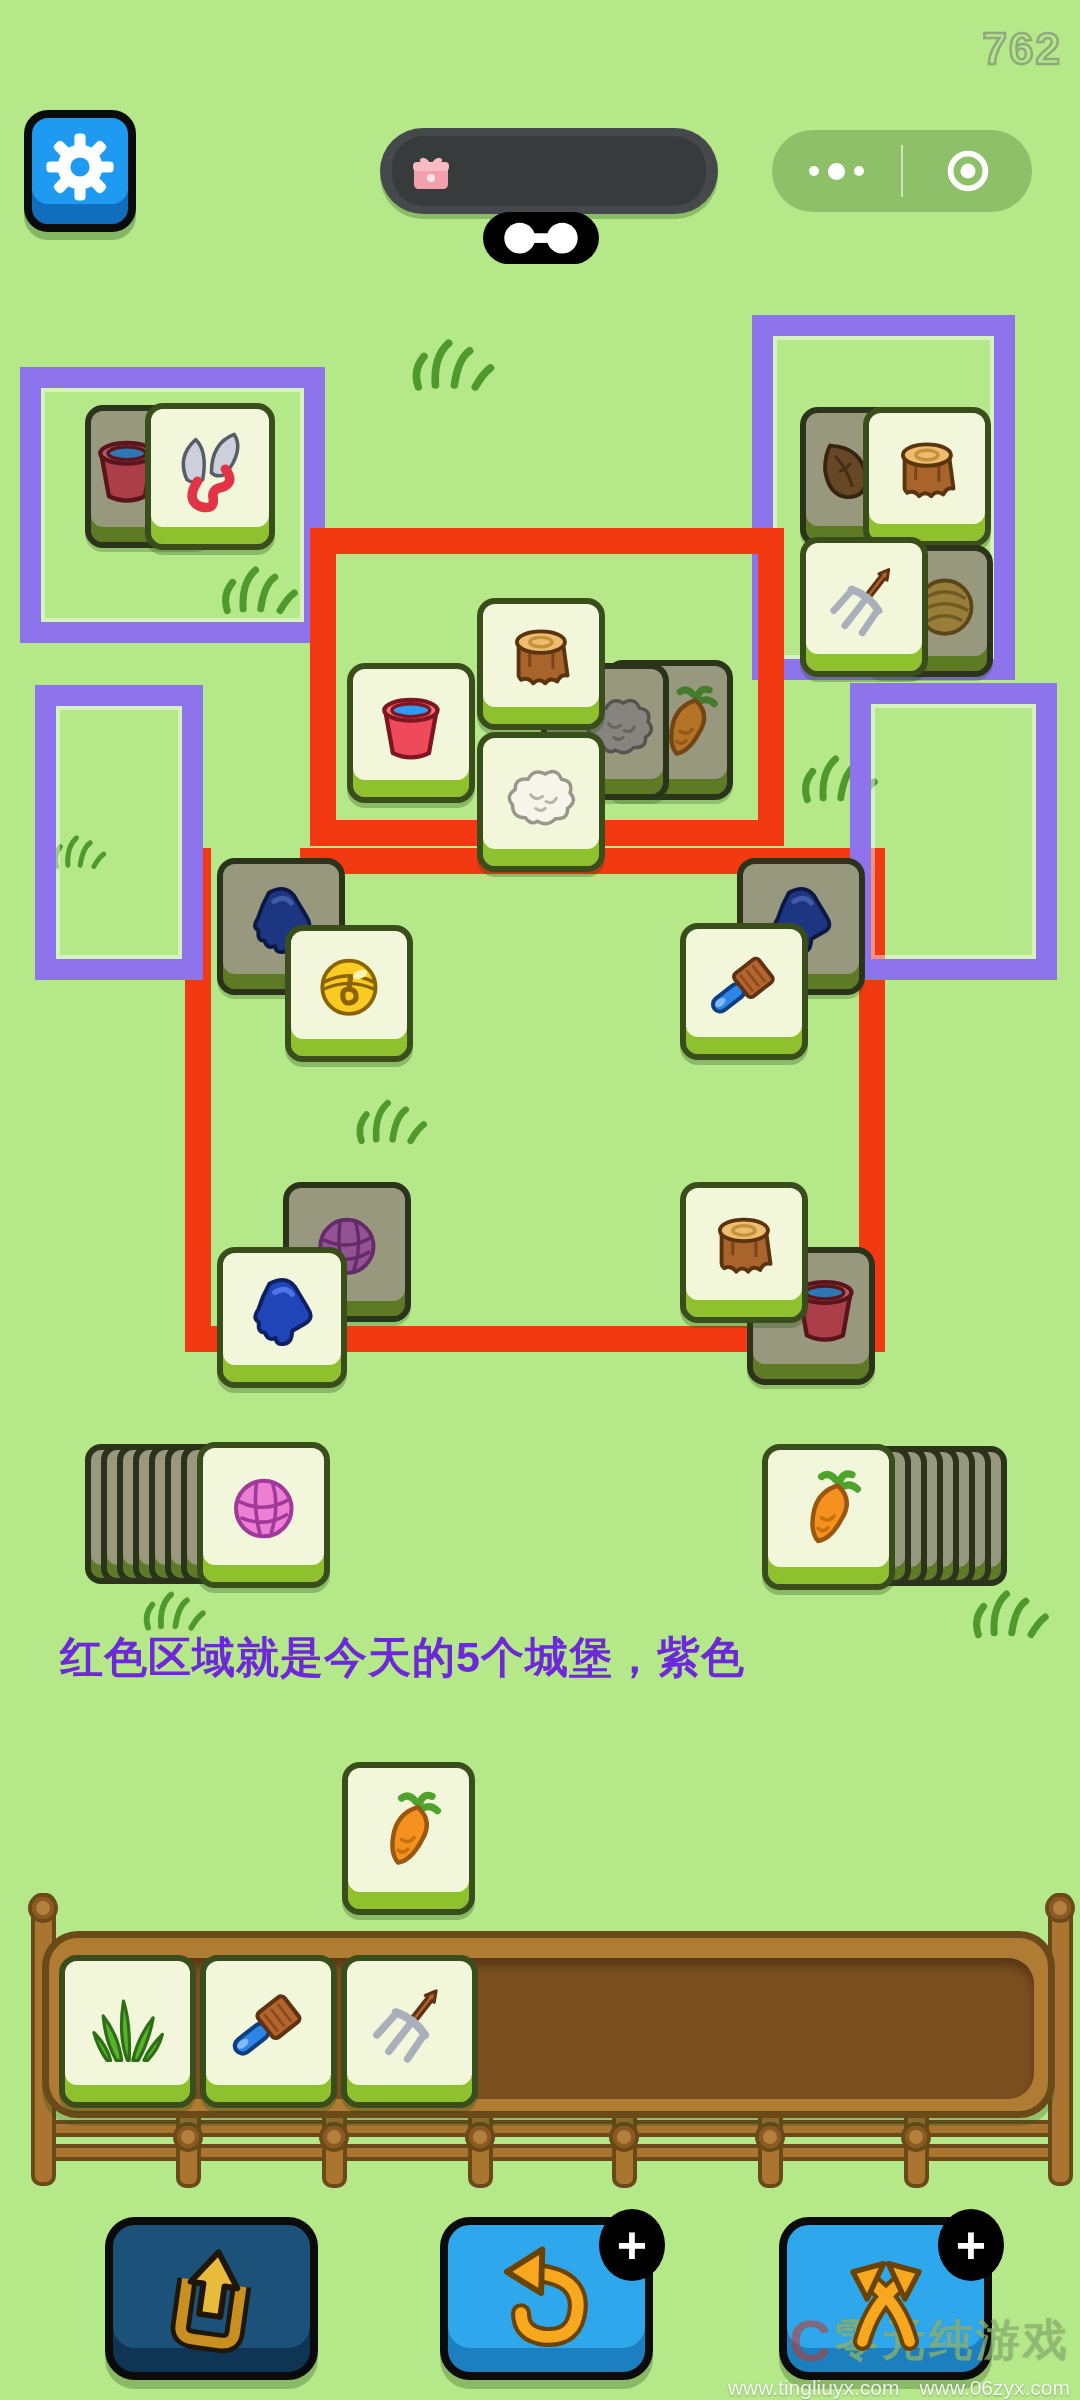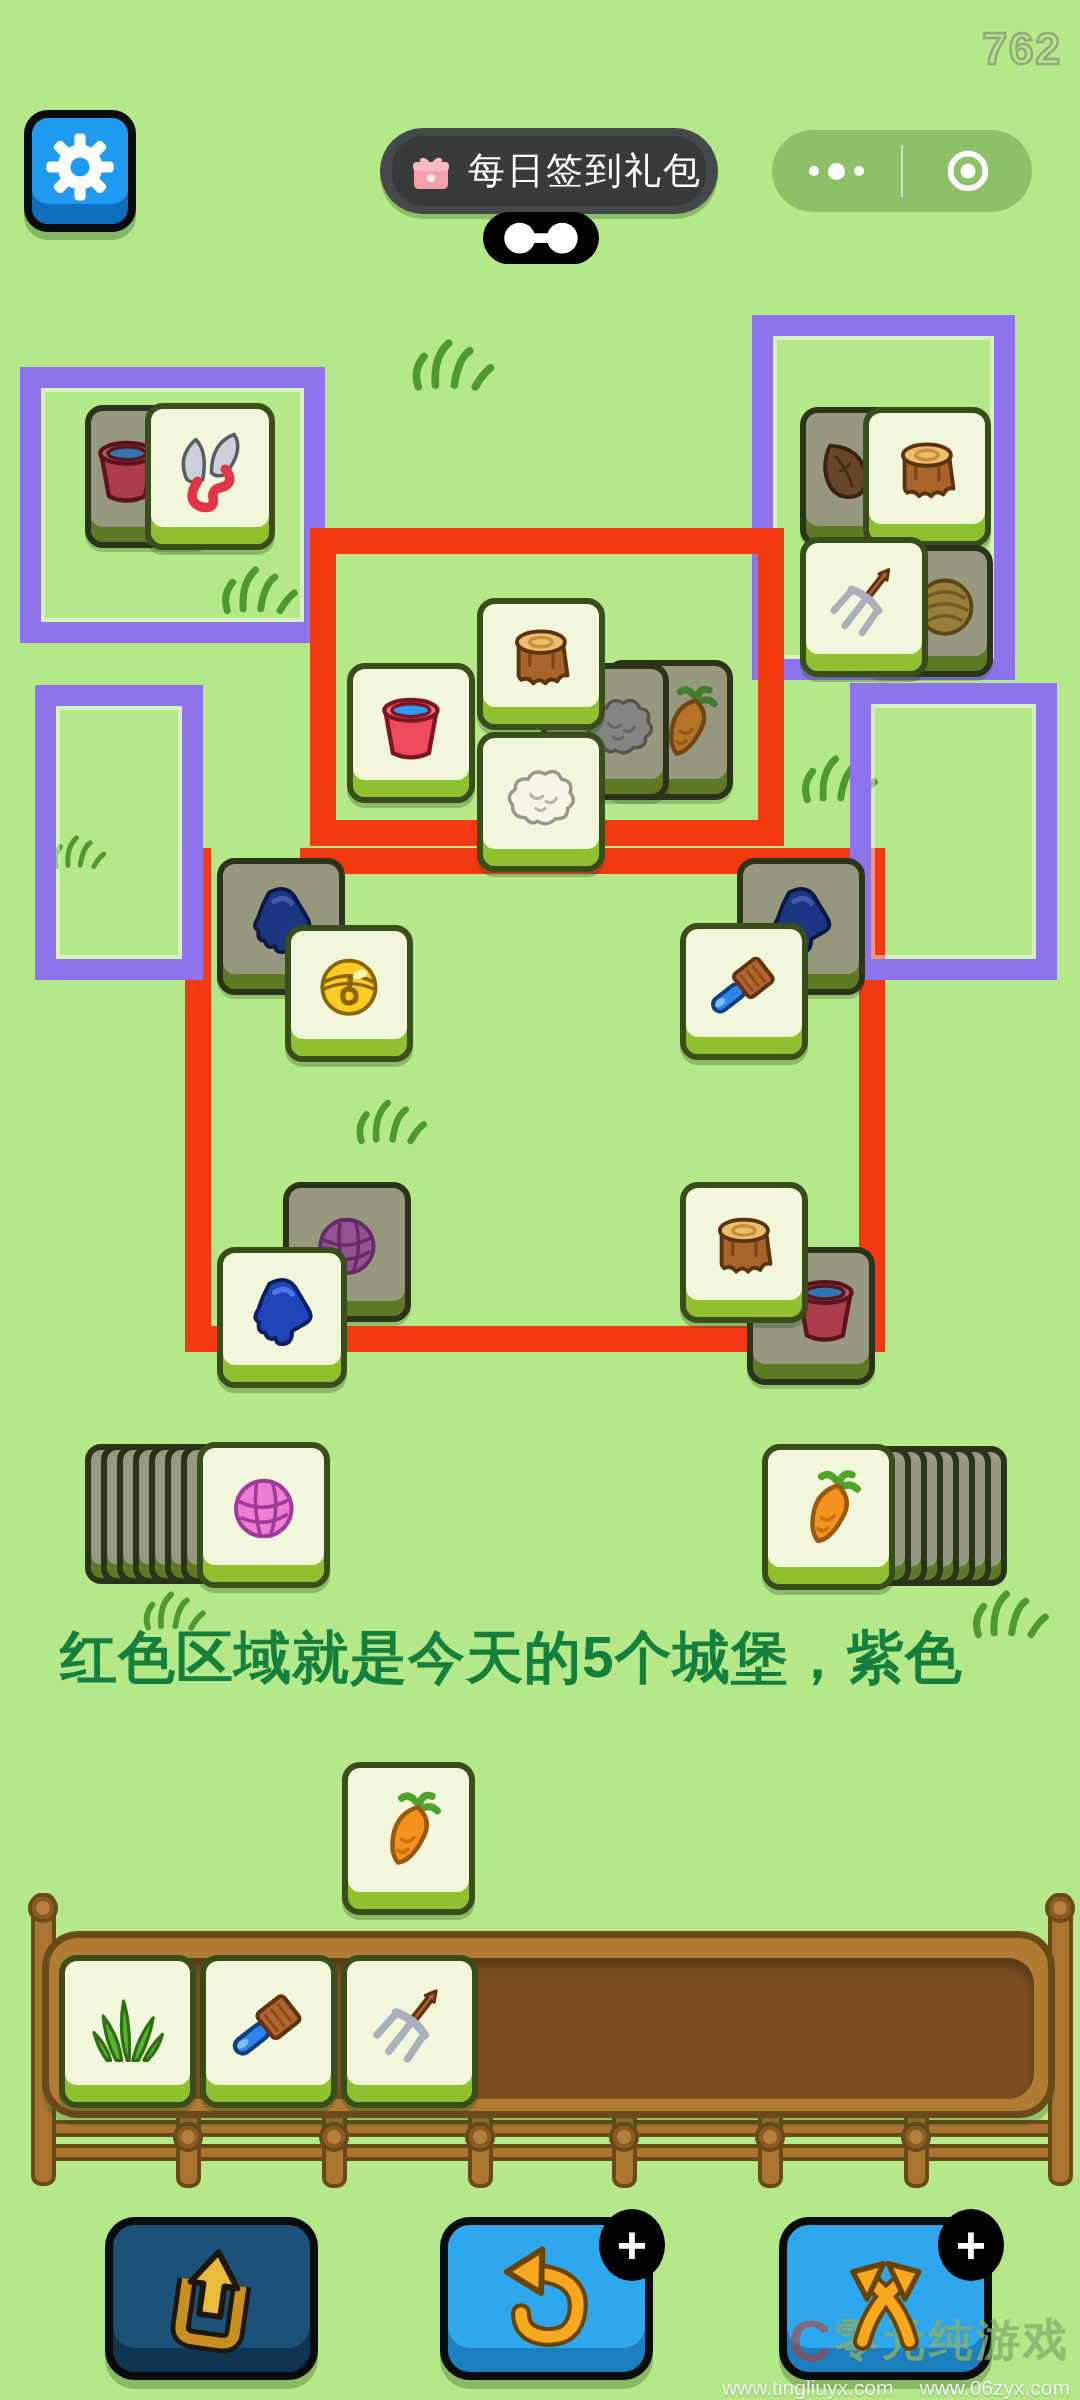--- a/index.html
+++ b/index.html
@@ -49,22 +49,22 @@
   .tile .ticon{width:74%;height:74%;margin-bottom:12px;position:relative;}
   .tile.dark .ticon{filter:brightness(0.78) saturate(0.85);}
   .ticon svg,.icon-slot svg{width:100%;height:100%;display:block;}
   .back-slab{position:absolute;border-radius:16px;background:#97987E;border:6px solid #2B331A;
         box-sizing:border-box;box-shadow:inset 0 -13px 0 #5E7A24;}
   .pile{position:absolute;}
 
   .grass-tuft{position:absolute;}
 
   
-  #note{position:absolute;left:60px;top:1618px;width:990px;color:#15803d;
-        font-size:57px;line-height:78px;font-weight:600;letter-spacing:1px;}
+  #note{position:absolute;left:60px;top:1618px;width:990px;color:#6d28d9;
+        font-size:43px;line-height:78px;font-weight:600;letter-spacing:1px;}
 
   
   #tray{position:absolute;left:42px;top:1931px;width:1013px;height:187px;
         background:#B07C33;border:7px solid #6B4A1A;border-radius:36px;box-sizing:border-box;
         box-shadow:0 8px 0 rgba(40,80,20,.25);}
   #tray-inner{position:absolute;left:14px;top:20px;right:14px;bottom:12px;background:#7A4E1F;
         border-radius:26px;box-shadow:inset 0 8px 10px rgba(0,0,0,.28);}
   .rail{position:absolute;background:#A9752F;border:4px solid #6B4A1A;border-radius:9px;box-sizing:border-box;}
   .post{position:absolute;width:25px;background:#A9752F;border:4px solid #6B4A1A;border-radius:10px;box-sizing:border-box;}
   .knob{position:absolute;width:30px;height:30px;border-radius:50%;background:#B5803B;
@@ -81,21 +81,21 @@
   .badge{position:absolute;top:-16px;right:-20px;width:66px;height:72px;border-radius:50%;
          background:#000;color:#fff;font-size:52px;font-weight:700;z-index:2;
          display:flex;align-items:center;justify-content:center;}
 
   
   #watermark{position:absolute;right:10px;bottom:0;text-align:right;}
   #wm-title{font-size:44px;font-weight:700;letter-spacing:3px;color:rgba(150,190,125,0.62);
             text-shadow:0 0 1px rgba(90,120,70,.5);white-space:nowrap;}
   #wm-logo{color:rgba(195,55,38,0.55);font-size:58px;font-weight:700;vertical-align:-6px;margin-right:4px;}
   #wm-urls{font-size:21px;color:rgba(255,255,255,0.88);text-shadow:0 1px 2px rgba(60,60,60,.4);
-           margin-top:2px;display:flex;gap:26px;justify-content:flex-end;}
+           margin-top:2px;display:flex;gap:20px;justify-content:flex-end;}
 </style>
 </head>
 <body>
 
 <div id="screen">
 
   <div id="score">762</div>
 
   <button id="settings">
     <span class="icon-slot">
@@ -121,21 +121,20 @@
   <button id="signin">
     <span class="signin-inner">
       <span class="icon-slot">
           <svg viewBox="0 0 100 100">
             <rect x="16" y="40" width="68" height="46" rx="9" fill="#F2A0AC"></rect>
             <rect x="14" y="32" width="72" height="18" rx="8" fill="#F8BBC4"></rect>
             <path d="M50 36 Q36 16 27 28 Q32 40 50 36 Z M50 36 Q64 16 73 28 Q68 40 50 36 Z" fill="#F8BBC4"></path>
             <circle cx="50" cy="64" r="8" fill="#FBE3E7"></circle>
           </svg>
         </span>
-      <span id="signin-label">每日签到礼包</span>
     </span>
   </button>
 
   <div id="capsule">
     <button class="cap-half">
       <span class="dot s"></span>
       <span class="dot b"></span>
       <span class="dot s"></span>
     </button>
     <span class="cap-div"></span>

